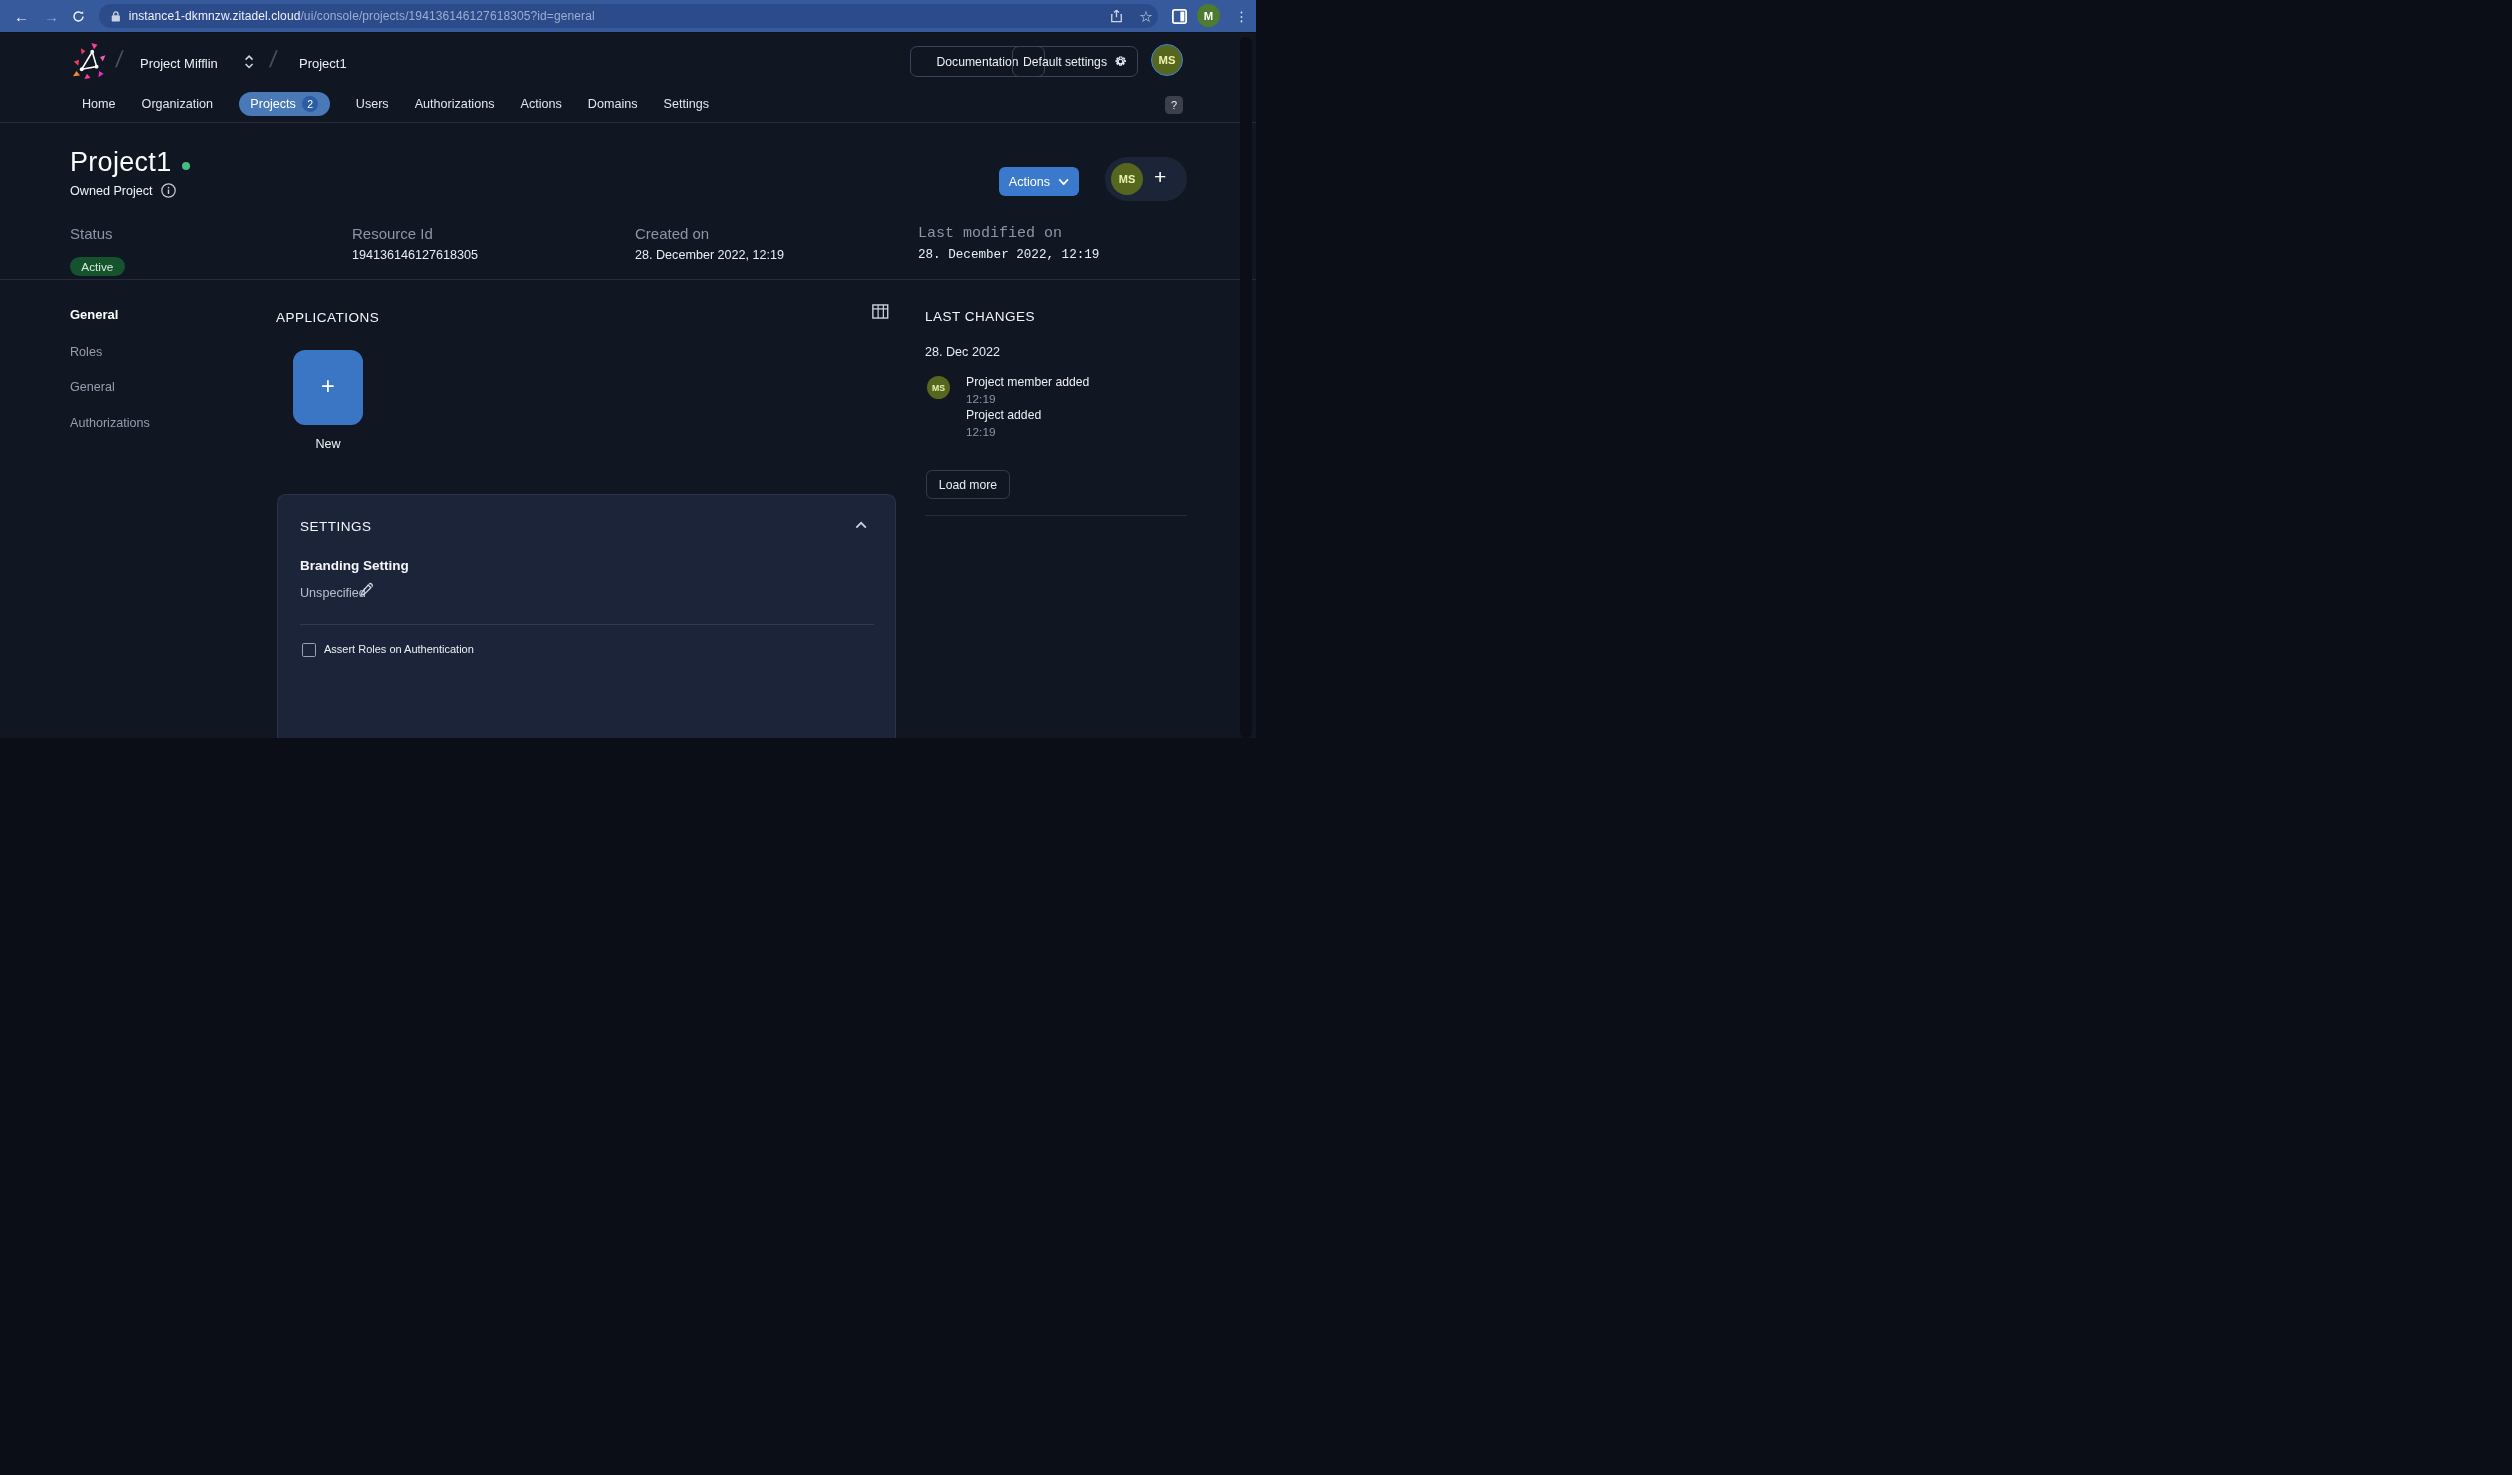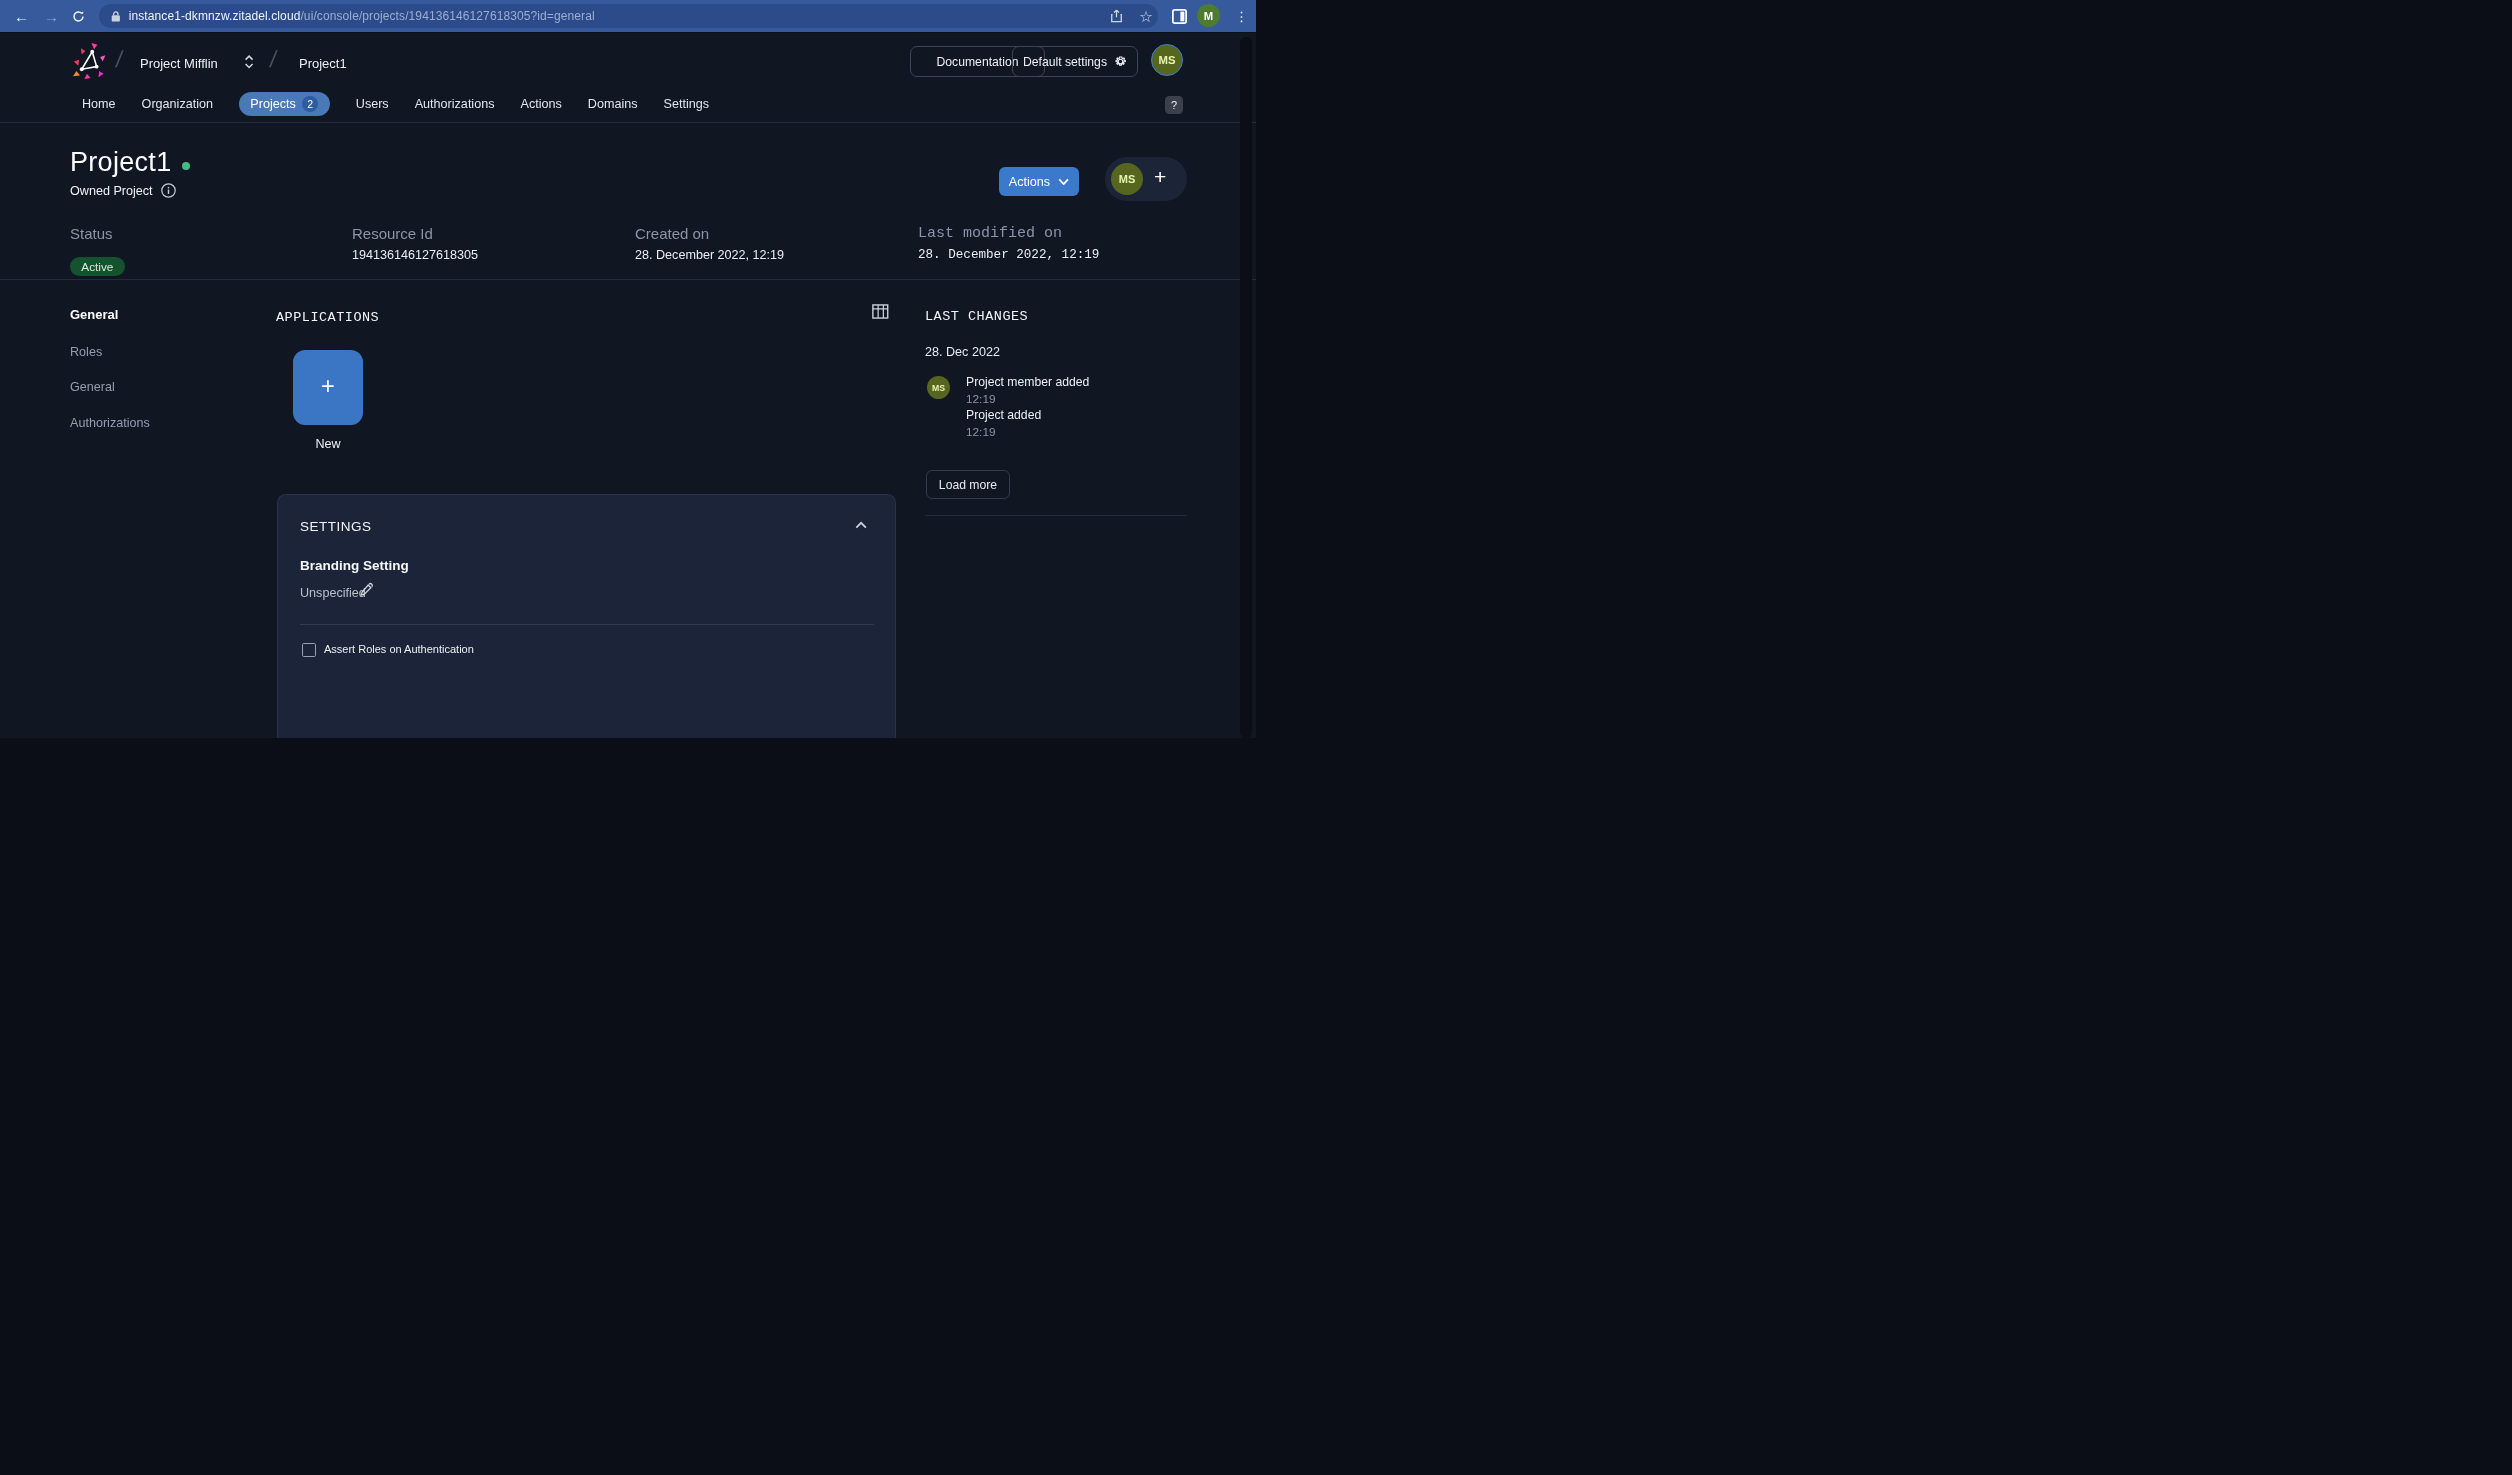--- a/index.html
+++ b/index.html
@@ -1,19 +1,19 @@
 <!DOCTYPE html>
 <html style="font-size:14px"><head>
 <meta charset="utf-8">
 <style>
   html,body{margin:0;padding:0;background:#0b0e16;}
   #screen{position:relative;width:1256px;height:738px;overflow:hidden;
     font-family:"Liberation Sans",sans-serif;background:#111623;color:#eceff4;
     -webkit-font-smoothing:antialiased;}
-  .abs{position:absolute;font-family:Liberation Mono, monospace;}
+  .abs{position:absolute;}
 
   
   #chrome{position:absolute;left:0;top:0;width:1256px;height:32px;background:#375a9d;border-bottom:0.9px solid #0c1018;}
   .nav-glyph{position:absolute;top:0;height:32px;display:flex;align-items:center;font-size:15px;color:#f0f3f8;}
   #url-pill{position:absolute;left:99px;top:4.4px;width:1059px;height:23.6px;border-radius:12.2px;background:#2c4b8b;
     display:flex;align-items:center;}
   #url-text{font-size:12px;margin-left:7.9px;letter-spacing:0.1px;white-space:nowrap;}
   #url-text .domain{color:#eef2f9;}
   #url-text .path{color:#9dadd0;}
   .pill-right{position:absolute;top:0;height:23.6px;display:flex;align-items:center;}

